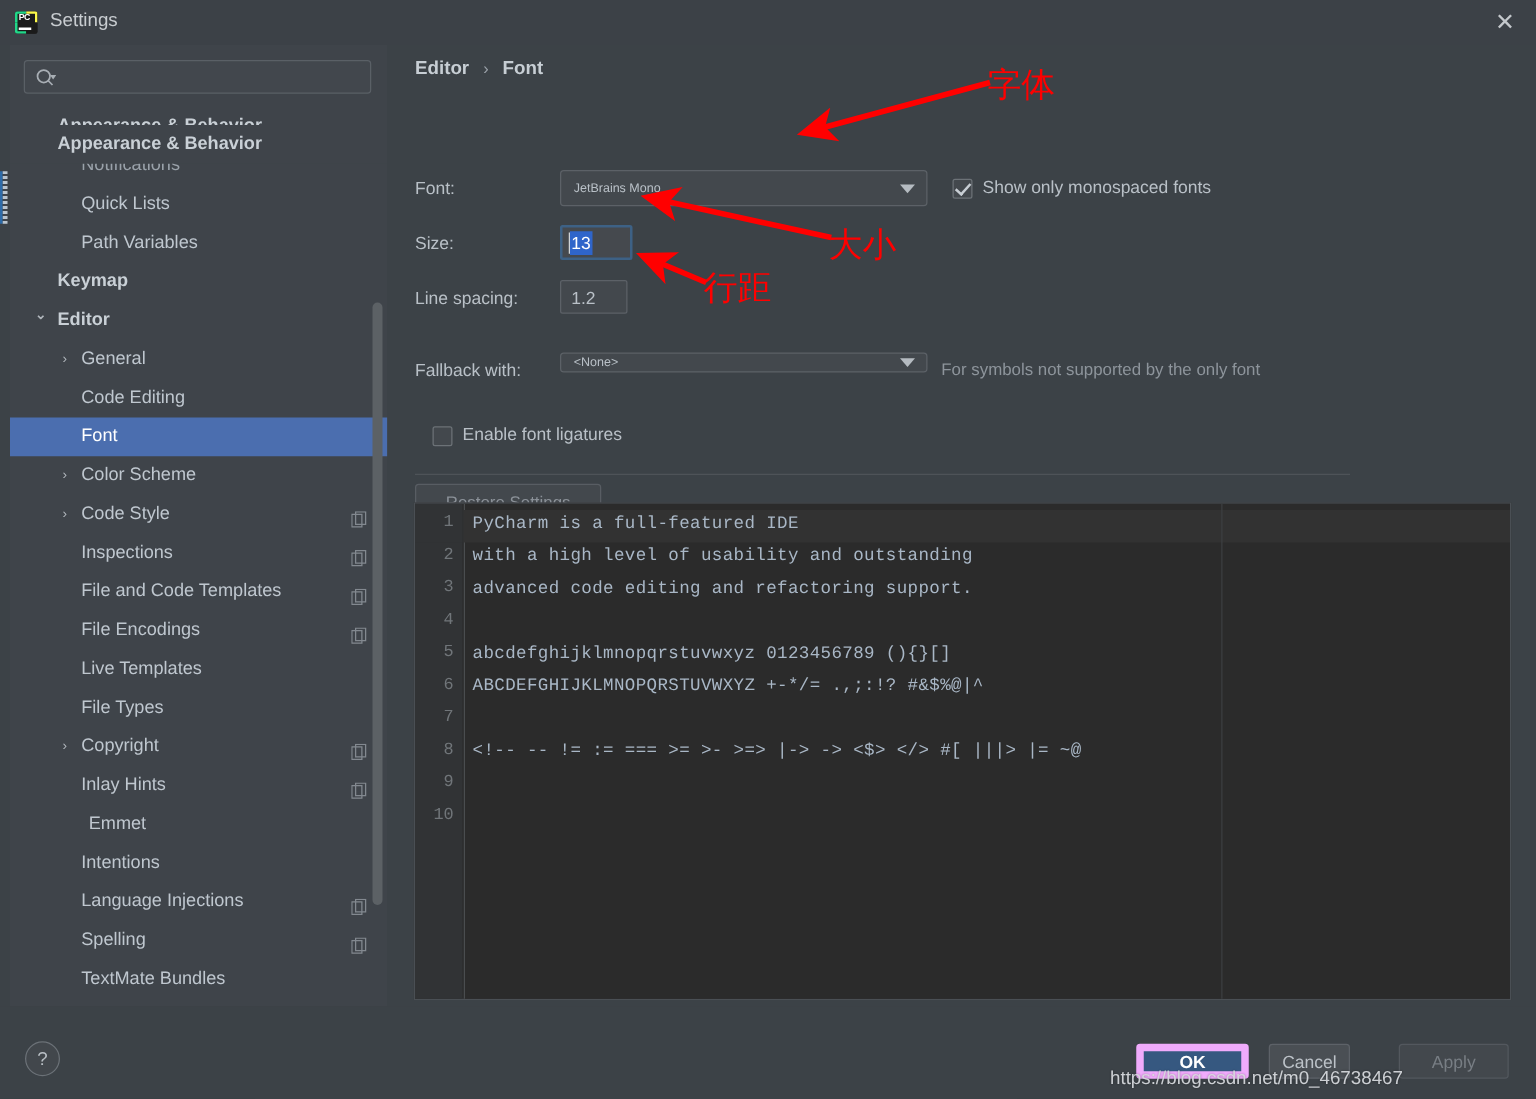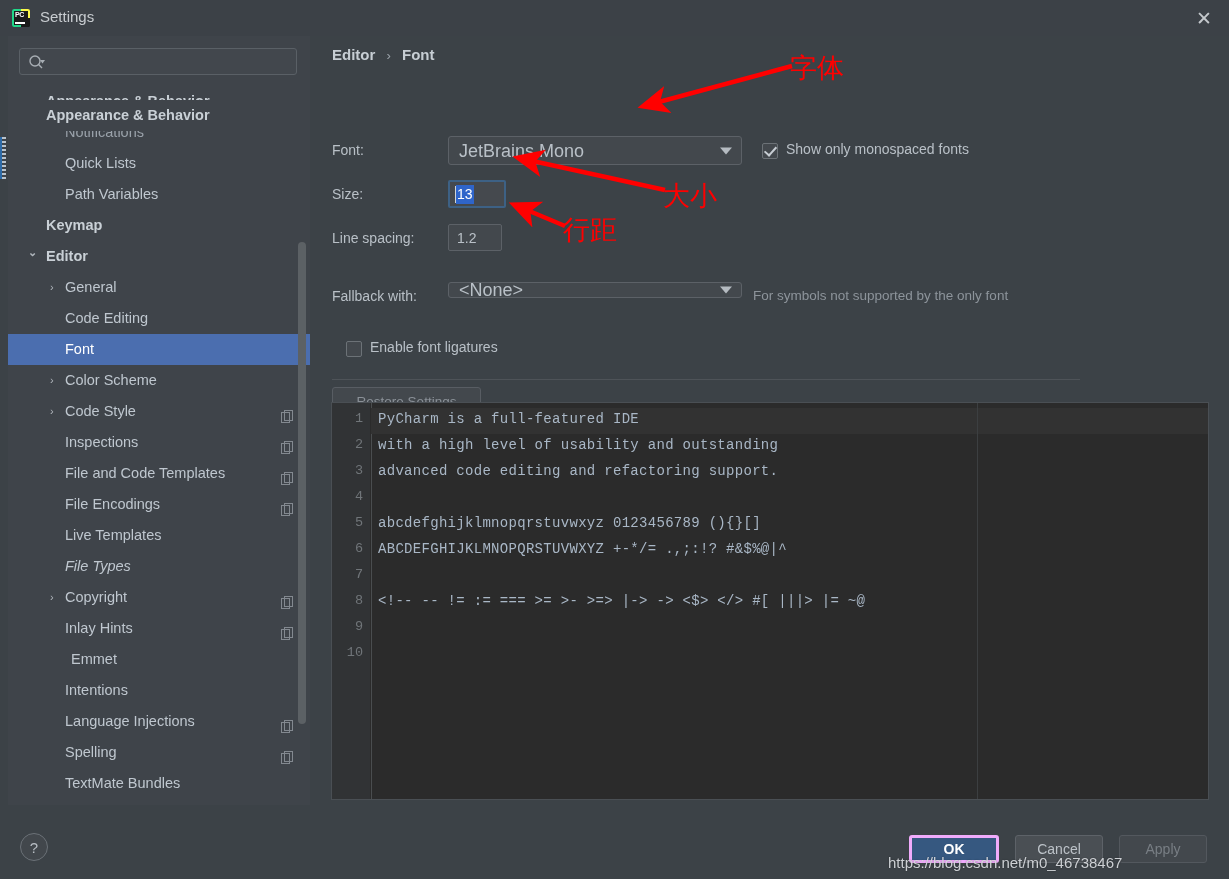--- a/index.html
+++ b/index.html
@@ -113,21 +113,21 @@
     position: absolute; left: 22px; top: 10px;
     font-size: 15px; font-weight: bold; color: #c7ced4;
   }
   .breadcrumb .sep { font-weight: normal; color: #9aa1a8; margin: 0 7px; font-size: 13px; }
 
   .row-label {
     position: absolute; font-size: 14px; color: #b9c0c7;
   }
   .combo {
     position: absolute; background: #43484d; border: 1px solid #5c6167; border-radius: 3px;
-    color: #b9c0c7; font-size: 18px; cursor: pointer;
+    color: #b9c0c7; font-size: 10px; cursor: pointer;
   }
   .combo .val { position: absolute; left: 10px; top: 50%; transform: translateY(-50%); }
   .combo .caret {
     position: absolute; right: 9px; top: 50%; transform: translateY(-50%);
     width: 0; height: 0; border-left: 6px solid transparent; border-right: 6px solid transparent;
     border-top: 7px solid #b5bbc1;
   }
   .textfield {
     position: absolute; background: #43484d; border: 1px solid #5c6167; border-radius: 2px;
     color: #b9c0c7; font-size: 14px;
@@ -213,21 +213,21 @@
     position: absolute; left: 20px; top: 833px; width: 28px; height: 28px;
     border-radius: 50%; border: 1px solid #6b7177; background: #42474c;
     color: #b8bec4; font-size: 15px;
     display: flex; align-items: center; justify-content: center; cursor: pointer;
   }
   .dlg-btn {
     position: absolute; height: 28px; border-radius: 3px;
     display: flex; align-items: center; justify-content: center;
     font-size: 14px; cursor: pointer;
   }
-  .dlg-btn.primary { background: #365880; border: 3px solid #f0abfc; color: #ffffff; font-weight: bold; }
+  .dlg-btn.primary { background: #365880; border: 6px solid #f0abfc; color: #ffffff; font-weight: bold; }
   .dlg-btn.normal  { background: #4a4f54; border: 1px solid #5d6268; color: #bcc2c8; }
   .dlg-btn.disabled{ background: #43484d; border: 1px solid #53585e; color: #787e84; }
 
   .watermark {
     position: absolute; left: 888px; top: 854px;
     font-size: 15px; color: #d7dade; opacity: .93;
     font-family: "Liberation Sans", sans-serif; white-space: nowrap;
     text-shadow: 0 0 2px rgba(0,0,0,.4);
   }
 
@@ -334,21 +334,21 @@
           <span class="lbl" style="left: 57px;">File Encodings</span>
           <span class="copy-ic"><svg width="13" height="14" viewBox="0 0 13 14">
               <rect x="0.5" y="2.5" width="8" height="10" fill="none" stroke="#9aa1a8"></rect>
               <rect x="3.5" y="0.5" width="8" height="10" fill="none" stroke="#9aa1a8"></rect>
             </svg></span>
         </div>
         <div class="tree-item" style="position: absolute; left: 0px; right: 0px; top: 432px;">
           <span class="lbl" style="left: 57px;">Live Templates</span>
         </div>
         <div class="tree-item" style="position: absolute; left: 0px; right: 0px; top: 463px;">
-          <span class="lbl" style="left: 57px; font-style: italic;">File Types</span>
+          <span class="lbl" style="left: 57px;">File Types</span>
         </div>
         <div class="tree-item" style="position: absolute; left: 0px; right: 0px; top: 494px;">
           <span class="arrow" style="left: 42px; top: 0px;">›</span>
           <span class="lbl" style="left: 57px;">Copyright</span>
           <span class="copy-ic"><svg width="13" height="14" viewBox="0 0 13 14">
               <rect x="0.5" y="2.5" width="8" height="10" fill="none" stroke="#9aa1a8"></rect>
               <rect x="3.5" y="0.5" width="8" height="10" fill="none" stroke="#9aa1a8"></rect>
             </svg></span>
         </div>
         <div class="tree-item" style="position: absolute; left: 0px; right: 0px; top: 525px;">
@@ -469,21 +469,21 @@
       </div>
   </div>
 
   <div class="bottombar"></div>
   <div class="help-btn">
     <span>?</span>
   </div>
   <div class="dlg-btn primary" style="left:909px; top:835px; width:90px;">
     <span>OK</span>
   </div>
-  <div class="dlg-btn normal" style="left:1015px; top:835px; width:88px;">
+  <div class="dlg-btn normal" style="left:1015px; top:835px; width:65px;">
     <span>Cancel</span>
   </div>
   <div class="dlg-btn disabled" style="left:1119px; top:835px; width:88px;">
     <span>Apply</span>
   </div>
 
   <div class="watermark">https://blog.csdn.net/m0_46738467</div>
 
   <div class="anno-layer">
     <svg width="1229" height="879" style="position:absolute;left:0;top:0;">

